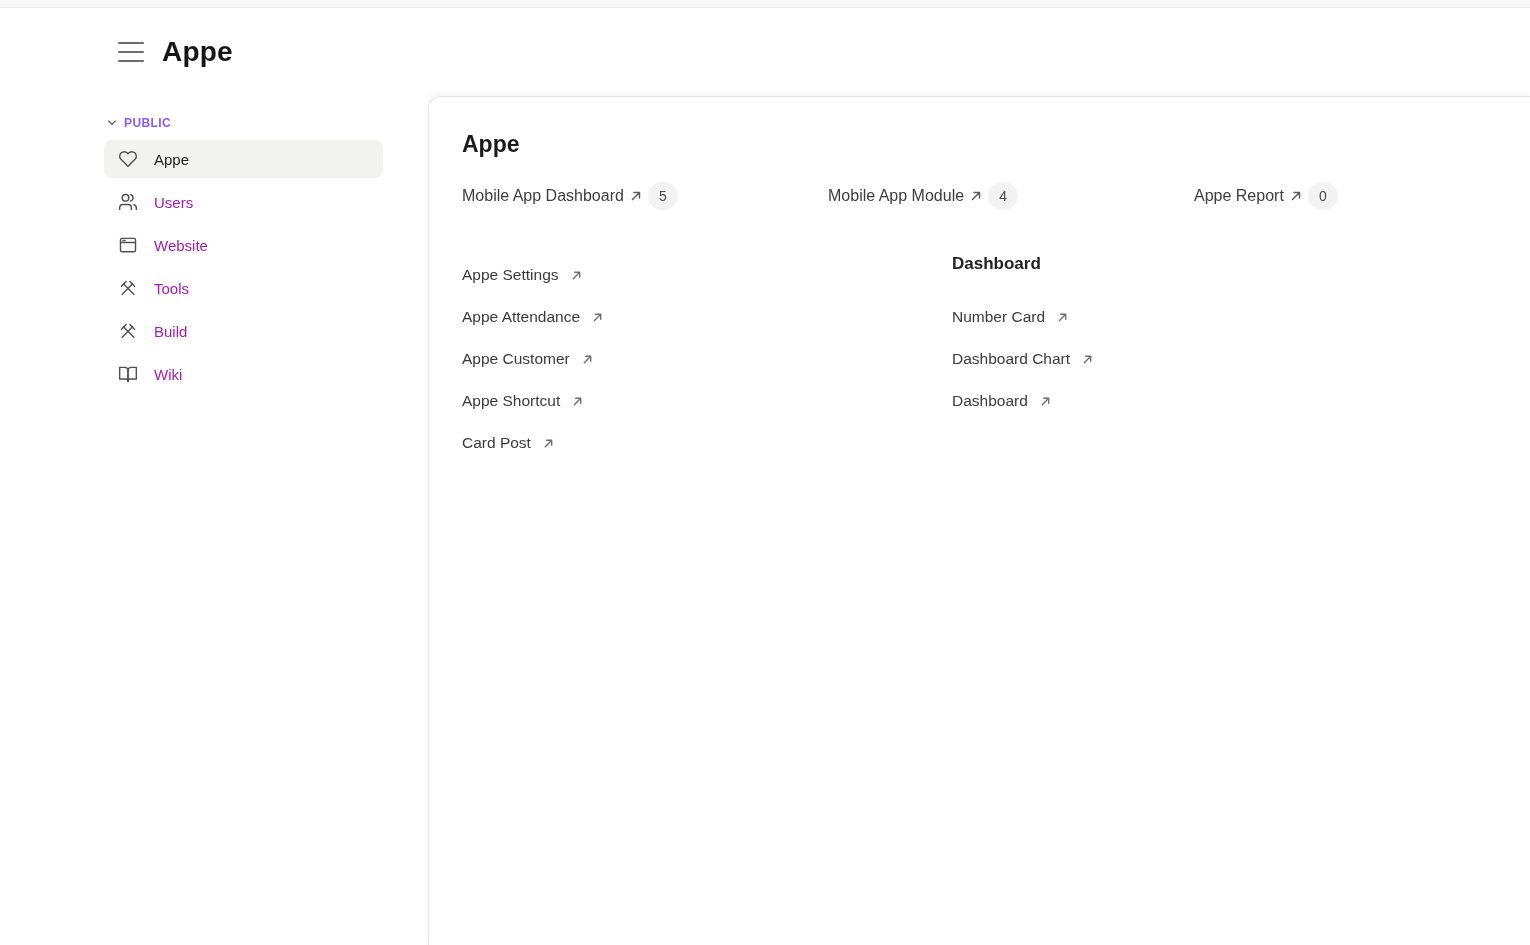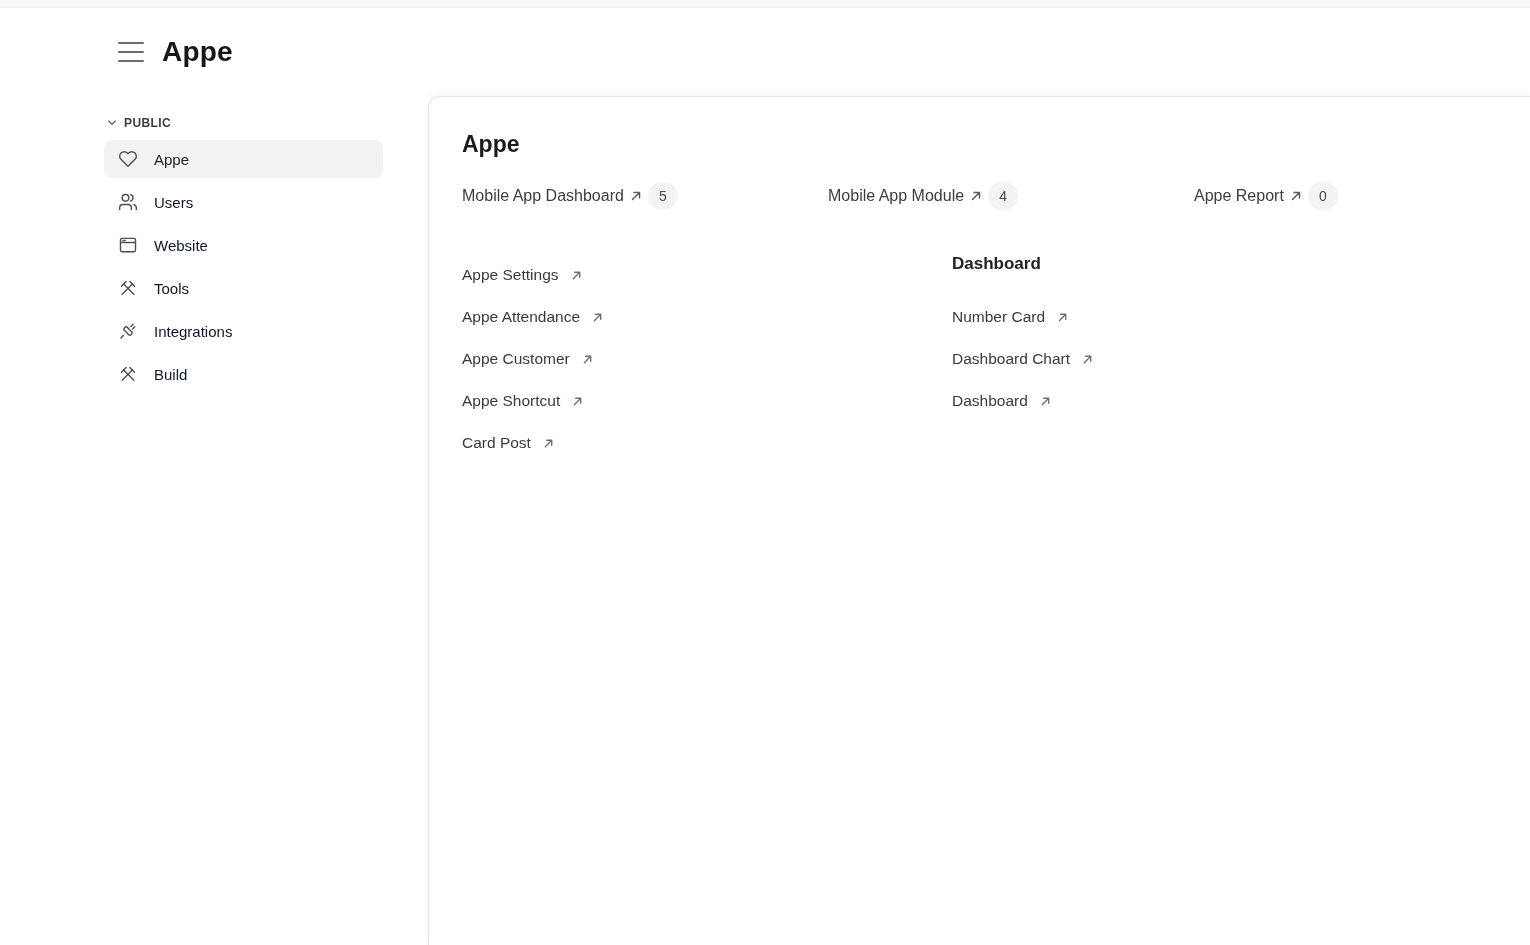--- a/index.html
+++ b/index.html
@@ -20,26 +20,26 @@
   .hamburger { width:26px; height:20px; display:flex; flex-direction:column; justify-content:space-between; cursor:pointer; }
   .hamburger span { display:block; height:2px; border-radius:2px; background:#6b6b6b; }
   .app-title { font-size:28px; font-weight:700; color:#171717; letter-spacing:.2px; }
 
   
   .body { flex:1 1 auto; display:flex; min-height:0; }
 
   
   .sidebar { width:428px; flex:0 0 auto; padding:18px 45px 0 104px; background:#fff; }
   .side-section-head { display:flex; align-items:center; gap:6px; padding:2px 0 10px 2px; cursor:pointer; }
-  .side-section-label { font-size:12px; font-weight:700; letter-spacing:.4px; color:#404040; }
+  .side-section-label { font-size:12px; font-weight:700; letter-spacing:.4px; color:#8b5cf6; }
   .chev { width:12px; height:12px; color:#555; flex:0 0 auto; }
   .side-item { display:flex; align-items:center; gap:16px; height:38px; padding:0 14px; border-radius:8px; margin-bottom:5px; cursor:pointer; }
   .side-item.active { background:#f2f2f1; }
   .side-item .ic { width:20px; height:20px; color:#4f4f4f; flex:0 0 auto; }
-  .side-item .lbl { font-size:15px; color:#0f172a; }
+  .side-item .lbl { font-size:15px; color:#a21caf; }
   .side-item.active .lbl { color:#222; }
   svg { display:block; }
 
   
   .main-card {
     flex:1 1 auto; background:#fff;
     border:1px solid #e5e5e5; border-right:none; border-bottom:none;
     border-top-left-radius:12px;
     box-shadow:0 -3px 6px rgba(0,0,0,0.04);
     padding:34px 30px 0 33px;
@@ -146,29 +146,29 @@
         <span class="lbl">Website</span>
       </div>
       <div class="side-item">
         <svg class="ic" viewBox="0 0 24 24">
             <use href="#i-tools"></use>
           </svg>
         <span class="lbl">Tools</span>
       </div>
       <div class="side-item">
         <svg class="ic" viewBox="0 0 24 24">
-            <use href="#i-plug"></use>
-          </svg>
-        <span class="lbl">Integrations</span>
-      </div>
-      <div class="side-item">
-        <svg class="ic" viewBox="0 0 24 24">
             <use href="#i-tools"></use>
           </svg>
         <span class="lbl">Build</span>
+      </div>
+      <div class="side-item">
+        <svg class="ic" viewBox="0 0 24 24">
+            <use href="#i-book"></use>
+          </svg>
+        <span class="lbl">Wiki</span>
       </div>
     </div>
 
     <div class="main-card">
       <div class="ws-title">Appe</div>
 
       <div class="quick-links">
         <div class="quick-link">
           <span class="ql-label">Mobile App Dashboard</span>
           <svg class="arrow" viewBox="0 0 12 12">

